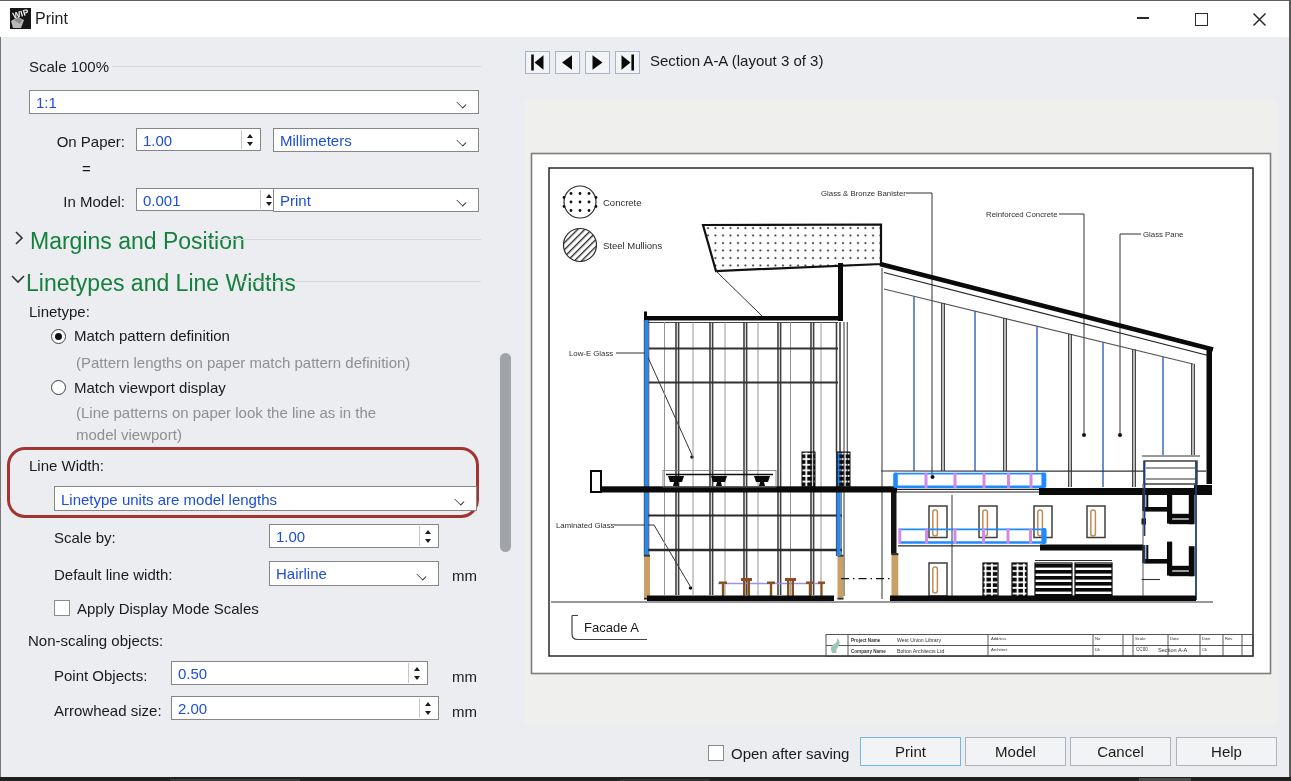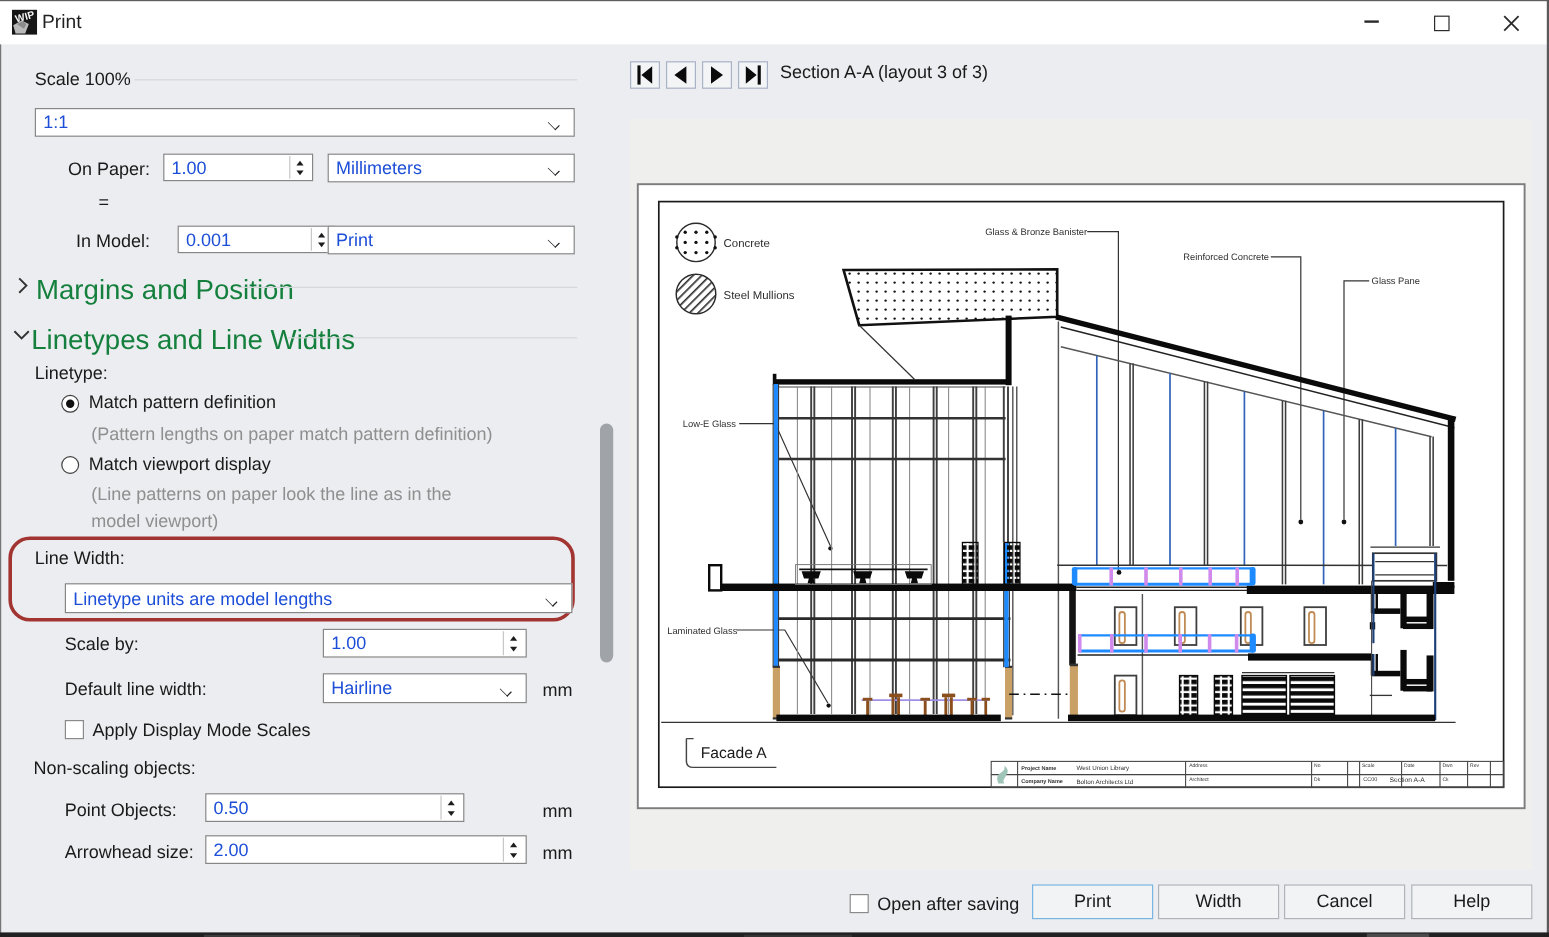--- a/index.html
+++ b/index.html
@@ -63,21 +63,21 @@
     </div>
   </div>
 <div class="abs inp" style="left:273px;top:128px;width:206px;height:24px">
     <span class="tx">Millimeters</span>
     <span class="chev" style="right:12px;top:8px"></span>
   </div>
 
 <div class="abs lbl" style="left:82px;top:160px">=</div>
 
 <div class="abs lbl lblr" style="left:29px;top:193px;width:96px">In Model:</div>
-<div class="abs inp" style="left:148px;top:188px;width:131px;height:23px">
+<div class="abs inp" style="left:136px;top:188px;width:144px;height:23px">
     <span class="tx">0.001</span>
     <div class="spinbox">
       <span class="up"></span>
       <span class="dn"></span>
     </div>
   </div>
 <div class="abs inp" style="left:273px;top:188px;width:206px;height:24px">
     <span class="tx">Print</span>
     <span class="chev" style="right:12px;top:8px"></span>
   </div>
@@ -125,21 +125,21 @@
     <span class="chev" style="right:12px;top:9px"></span>
   </div>
 <div class="abs lbl" style="left:452px;top:567px">mm</div>
 
 <div class="cb" style="left:54px;top:600px"></div>
 <div class="abs lbl" style="left:77px;top:600px">Apply Display Mode Scales</div>
 
 <div class="abs lbl" style="left:28px;top:632px">Non-scaling objects:</div>
 
 <div class="abs lbl" style="left:54px;top:667px">Point Objects:</div>
-<div class="abs inp" style="left:171px;top:661px;width:216px;height:24px">
+<div class="abs inp" style="left:171px;top:661px;width:257px;height:24px">
     <span class="tx">0.50</span>
     <div class="spinbox">
       <span class="up"></span>
       <span class="dn"></span>
     </div>
   </div>
 <div class="abs lbl" style="left:452px;top:668px">mm</div>
 
 <div class="abs lbl" style="left:54px;top:702px">Arrowhead size:</div>
 <div class="abs inp" style="left:171px;top:696px;width:268px;height:24px">
@@ -492,19 +492,19 @@
 <text x="1158" y="652" font-size="5.6">Section A-A</text>
 <text x="1202" y="639.5" font-size="4.2">Dwn</text>
 <text x="1202" y="650.5" font-size="4.2">Ck</text>
 <text x="1225" y="639.5" font-size="4.2">Rev</text>
 </g>
 </svg>
 
 <div class="cb" style="left:708px;top:745px"></div>
 <div class="abs lbl" style="left:731px;top:745px">Open after saving</div>
 <div class="btn" style="left:860px;top:737px;border-color:#77b5e3">Print</div>
-<div class="btn" style="left:965px;top:737px">Width</div>
+<div class="btn" style="left:965px;top:737px">Model</div>
 <div class="btn" style="left:1070px;top:737px">Cancel</div>
 <div class="btn" style="left:1176px;top:737px">Help</div>
 <div class="abs" id="bottomstrip"></div>
 <div class="abs" style="left:170px;top:778.5px;width:130px;height:2px;background:#3a3a3a"></div>
 <div class="abs" style="left:1139px;top:778px;width:52px;height:3px;background:#4a4a4a"></div>
 <div class="abs" style="left:620px;top:779px;width:90px;height:1.5px;background:#333"></div>
 
 </body></html>

